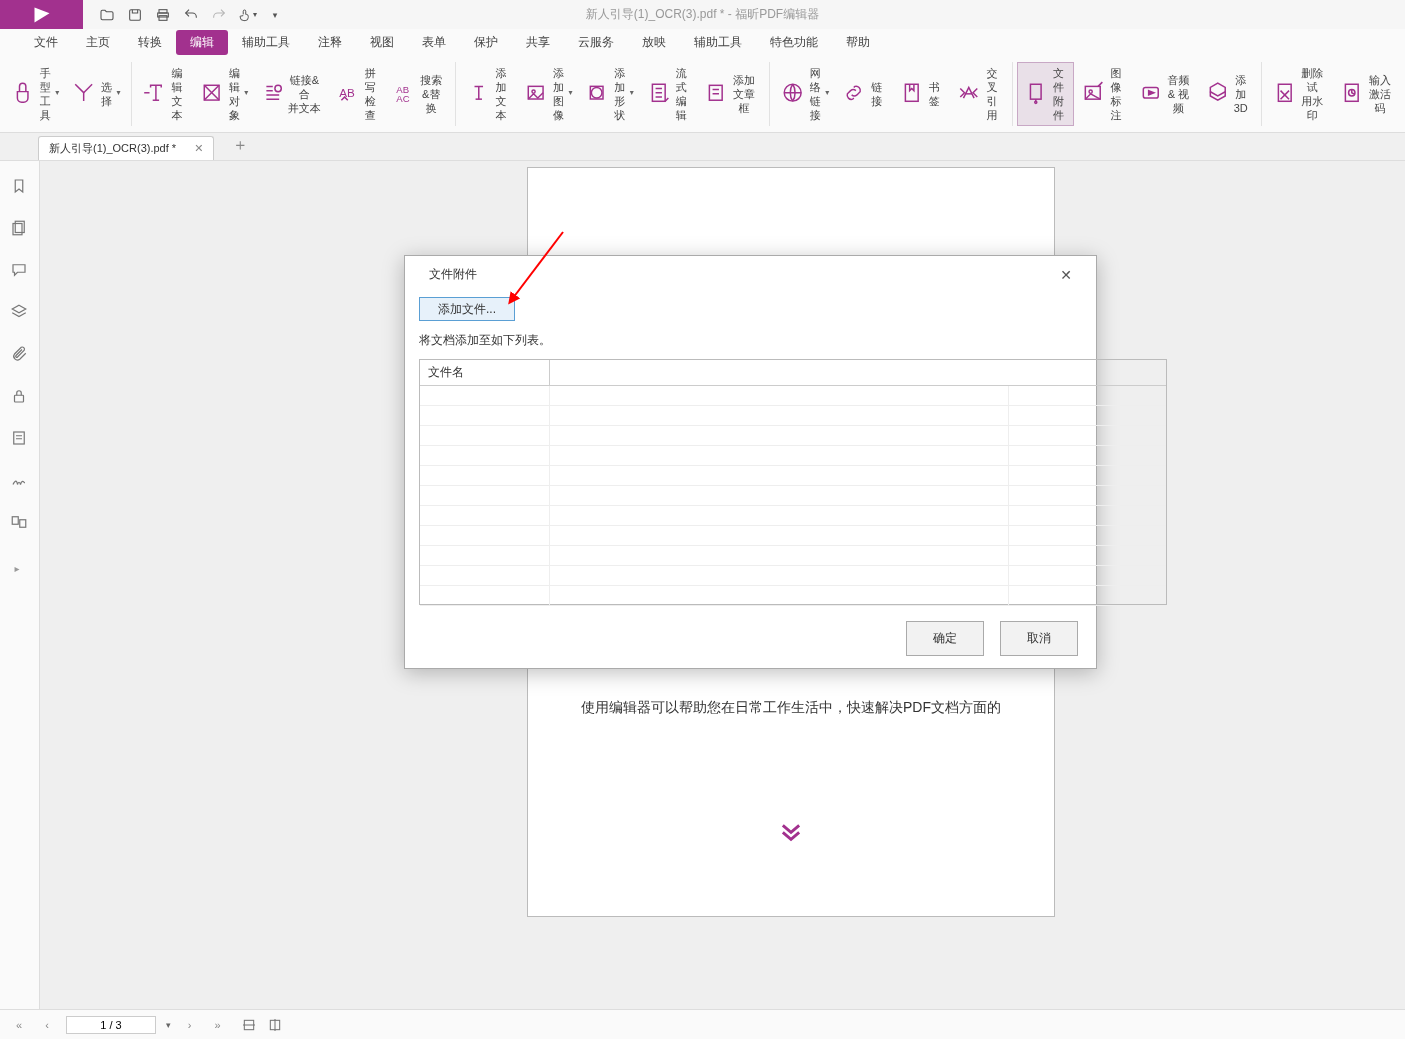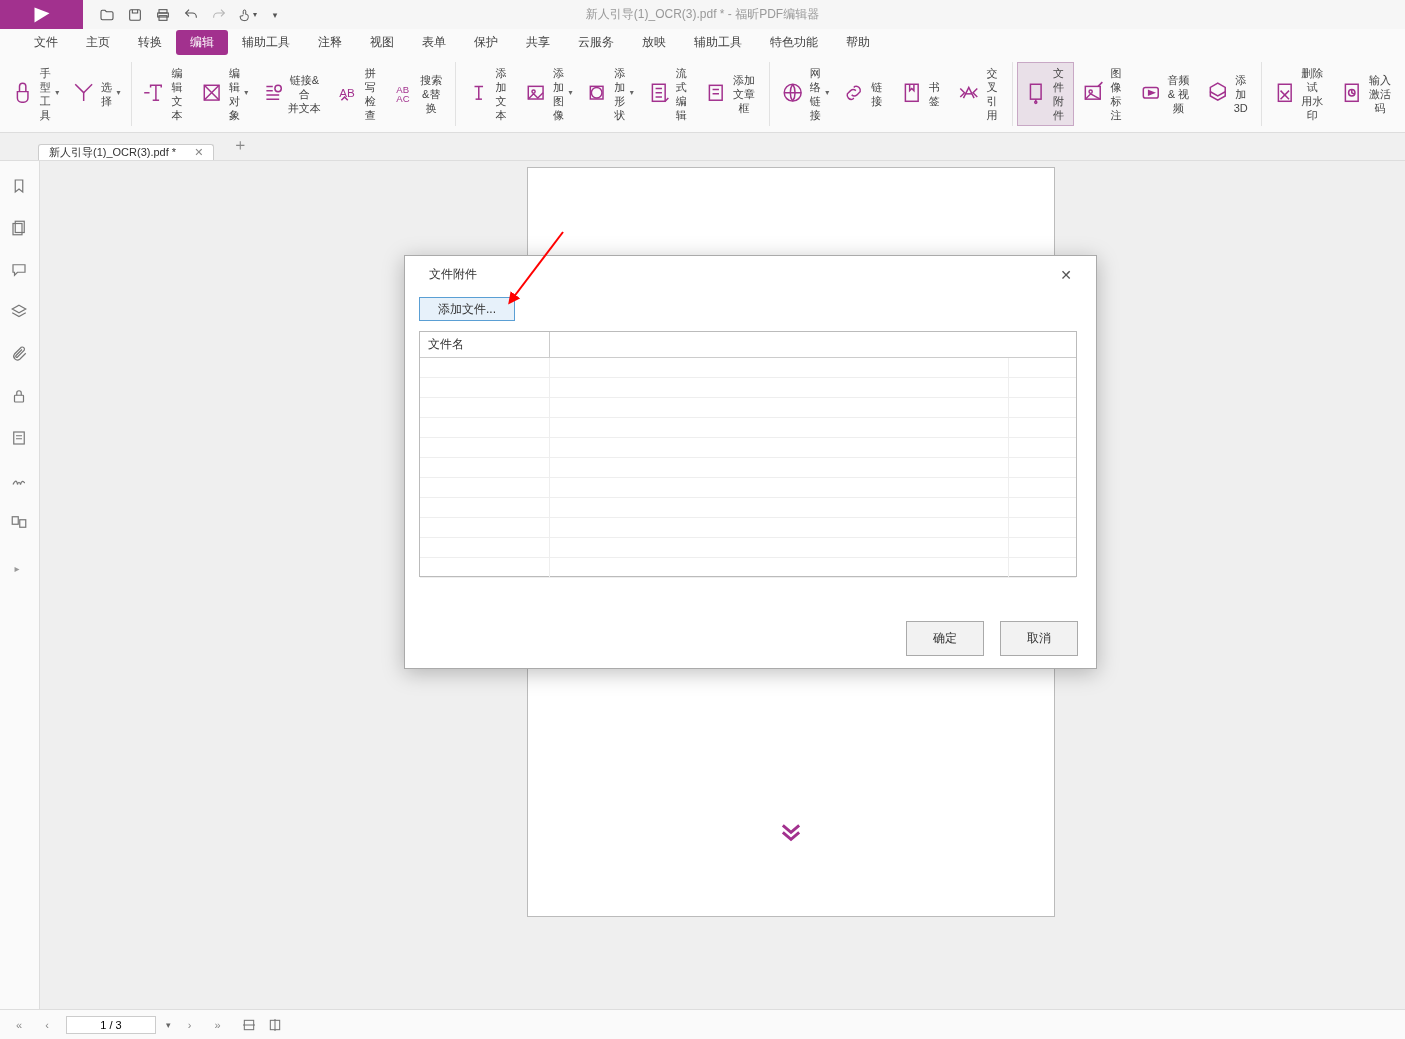--- a/index.html
+++ b/index.html
@@ -22,21 +22,21 @@
 .ribbon { height: 78px; background: #fafafa; border-bottom: 1px solid #ddd; display: flex; align-items: center; padding: 2px 4px; }
 .ribbon-sep { width: 1px; height: 64px; background: #e2e2e2; margin: 0 4px; }
 .ribbon-btn { display: flex; align-items: center; justify-content: flex-start; padding: 3px 5px; min-width: 38px; cursor: pointer; border: 1px solid transparent; }
 .ribbon-btn.active { background: #e9e0e8; border: 1px solid #c8a8c5; }
 .ribbon-btn .r-icon { width: 28px; height: 28px; display: flex; align-items: center; justify-content: center; color: #a2318e; margin-bottom: 2px; }
 .ribbon-btn .r-label { font-size: 11px; color: #444; line-height: 14px; text-align: center; white-space: pre-line; }
 .ribbon-btn .dd { font-size: 8px; color: #666; margin-top: -2px; }
 
 
 .doc-tabs { height: 28px; background: #f0f0f0; border-bottom: 1px solid #ddd; display: flex; align-items: flex-end; padding-left: 38px; }
-.doc-tab { height: 16px; background: #fff; border: 1px solid #ccc; border-bottom: none; border-radius: 3px 3px 0 0; display: flex; align-items: center; padding: 0 10px; font-size: 11px; color: #333; gap: 18px; }
+.doc-tab { height: 24px; background: #fff; border: 1px solid #ccc; border-bottom: none; border-radius: 3px 3px 0 0; display: flex; align-items: center; padding: 0 10px; font-size: 11px; color: #333; gap: 18px; }
 .doc-tab .close-x { color: #888; cursor: pointer; font-size: 11px; }
 .add-tab { margin-left: 18px; color: #888; cursor: pointer; font-size: 16px; margin-bottom: 4px; }
 
 
 .workspace { position: absolute; top: 161px; left: 0; right: 0; bottom: 30px; display: flex; background: #efefef; }
 .sidebar { width: 40px; background: #fafafa; border-right: 1px solid #ddd; display: flex; flex-direction: column; align-items: center; padding-top: 16px; gap: 22px; }
 .sidebar .sb-icon { width: 20px; height: 20px; color: #777; cursor: pointer; }
 .sidebar .expand { width: 10px; color: #999; font-size: 10px; cursor: pointer; margin-top: 8px; }
 .canvas-area { flex: 1; position: relative; background: #efefef; overflow: hidden; }
 .page { position: absolute; left: 487px; top: 6px; width: 528px; height: 750px; background: #fff; border: 1px solid #bbb; }
@@ -44,21 +44,21 @@
 .page-chevron { position: absolute; left: 50%; top: 648px; transform: translateX(-50%); }
 .page-chevron svg { width: 28px; height: 28px; color: #a2318e; }
 
 
 .dialog { position: absolute; left: 404px; top: 255px; width: 693px; height: 414px; background: #fff; border: 1px solid #aaa; box-shadow: 0 4px 20px rgba(0,0,0,0.25); }
 .dlg-title { padding: 10px 24px 8px; font-size: 12px; color: #333; display: flex; justify-content: space-between; align-items: center; }
 .dlg-close { cursor: pointer; font-size: 14px; color: #555; }
 .dlg-body { padding: 6px 14px; }
 .add-file-btn { width: 96px; height: 24px; border: 1px solid #5a9fd4; background: #e7f1fa; font-size: 12px; color: #333; cursor: pointer; }
 .dlg-hint { margin-top: 10px; font-size: 12px; color: #333; line-height: 18px; }
-.file-table { margin-top: 10px; border: 1px solid #bbb; width: 658px; height: 246px; }
+.file-table { margin-top: 10px; border: 1px solid #bbb; width: 748px; height: 246px; }
 .file-table-header { display: flex; border-bottom: 1px solid #ccc; }
 .fth-col { font-size: 12px; color: #333; padding: 4px 8px; }
 .fth-name { width: 130px; border-right: 1px solid #ccc; }
 .fth-path { width: 459px; border-right: 1px solid #ccc; }
 .fth-extra { flex: 1; }
 .file-table-body { height: 220px; }
 .ftb-row { height: 20px; border-bottom: 1px solid #eee; display: flex; }
 .ftb-row .c1 { width: 130px; border-right: 1px solid #eee; }
 .ftb-row .c2 { width: 459px; border-right: 1px solid #eee; }
 .dlg-footer { position: absolute; bottom: 12px; right: 18px; display: flex; gap: 16px; }
@@ -427,39 +427,41 @@
     <div class="sb-icon"><svg viewBox="0 0 24 24" width="18" height="18" fill="none" stroke="currentColor" stroke-width="1.6">
           <rect x="3" y="5" width="8" height="10"></rect>
           <rect x="13" y="9" width="8" height="10"></rect>
         </svg></div>
     <div class="expand">▸</div>
   </div>
 
   <div class="canvas-area">
     <div class="page">
       <div class="page-text">
+        <div>使用编辑器可以帮助您在日常工作生活中，快速解决PDF文档方面的</div>
       </div>
       <div class="page-chevron">
         <svg viewBox="0 0 24 24" fill="none" stroke="currentColor" stroke-width="2.5">
             <path d="M5 8l7 6 7-6"></path>
             <path d="M5 14l7 6 7-6"></path>
           </svg>
       </div>
     </div>
   </div>
 </div>
 
 <div class="dialog">
   <div class="dlg-title">
     <span>文件附件</span>
     <span class="dlg-close">✕</span>
   </div>
   <div class="dlg-body">
     <button class="add-file-btn">添加文件...</button>
     <div class="dlg-hint">
+      <div>将文档添加至如下列表。</div>
     </div>
     <div class="file-table">
       <div class="file-table-header">
         <div class="fth-col fth-name">文件名</div>
         <div class="fth-col fth-extra"></div>
       </div>
       <div class="file-table-body" id="filetablebody">
           <div class="ftb-row">
             <div class="c1"></div>
             <div class="c2"></div>

